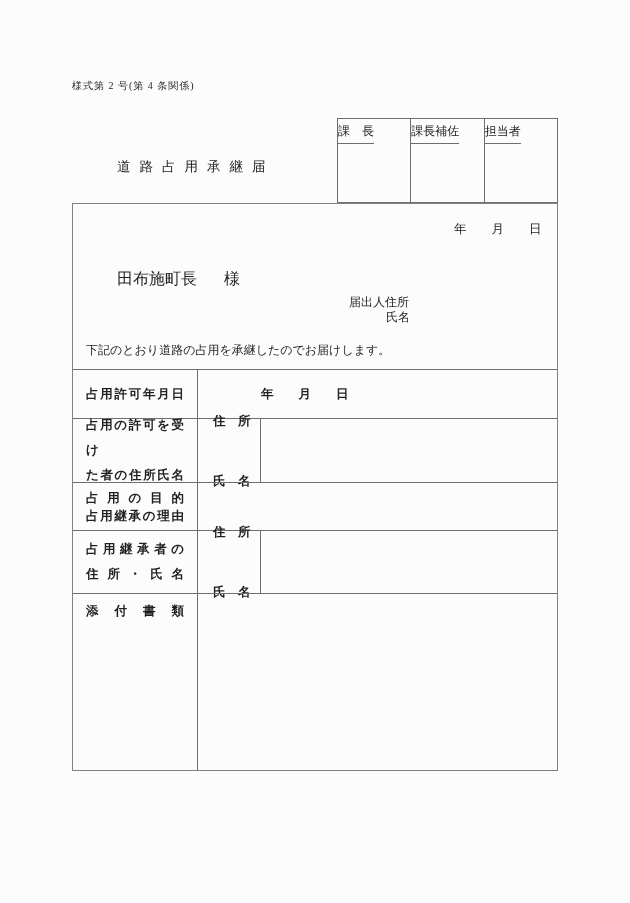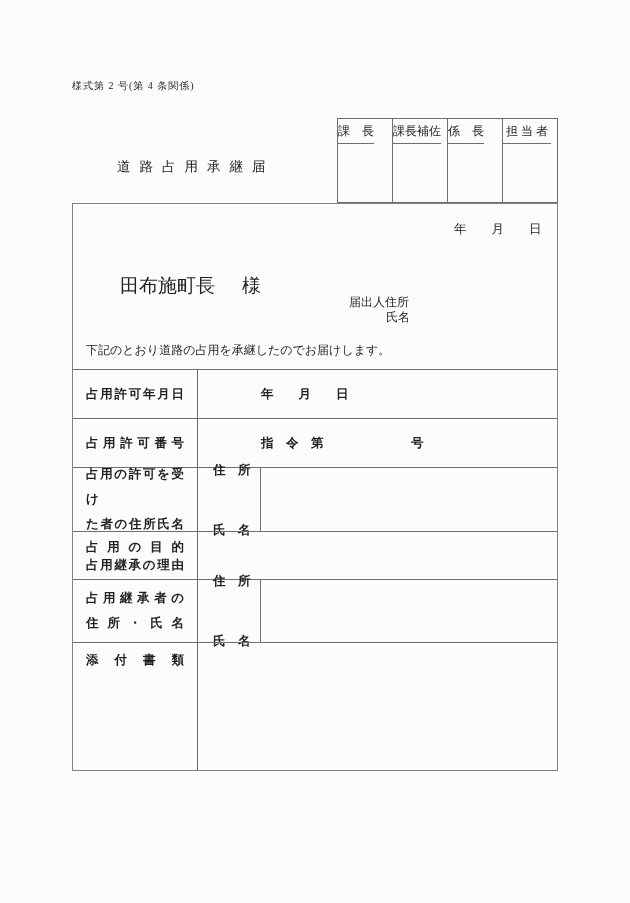--- a/index.html
+++ b/index.html
@@ -45,21 +45,21 @@
   }
 
   
   .main-box {
     left: 72px; top: 203px;
     width: 486px; height: 568px;
     border: 1px solid #818181;
     box-sizing: border-box;
   }
   .date-line { left: 381px; top: 17px; font-size: 12.5px; white-space: pre; }
-  .addressee-line { left: 28px; top: 47px; font-size: 19px; white-space: pre; }
+  .addressee-line { left: 28px; top: 47px; font-size: 16px; white-space: pre; }
   .honorific { margin-left: 27px; }
   .applicant-address { left: 276px; top: 90px; font-size: 12px; }
   .applicant-name { left: 313px; top: 105px; font-size: 12px; }
   .intro-body { left: 13px; top: 138px; font-size: 12px; white-space: pre; }
 
   
   .form-table {
     position: absolute;
     left: 0; right: 0; top: 165px; bottom: 0;
     display: flex; flex-direction: column; font-weight: bold;
@@ -109,24 +109,20 @@
 <div class="abs approval-table">
   <div class="appr-col">
     <div class="appr-header">課　長</div>
     <div class="appr-cell"></div>
   </div>
   <div class="appr-col">
     <div class="appr-header">課長補佐</div>
     <div class="appr-cell"></div>
   </div>
   <div class="appr-col">
-    <div class="appr-header">係　長</div>
-    <div class="appr-cell"></div>
-  </div>
-  <div class="appr-col">
     <div class="appr-header">担当者</div>
     <div class="appr-cell"></div>
   </div>
 </div>
 
 <div class="abs doc-title">道路占用承継届</div>
 
 <div class="abs main-box">
 
   <div class="abs date-line">年　　月　　日</div>
@@ -142,26 +138,20 @@
 
   <div class="form-table">
 
     <div class="f-row" style="height:49px">
       <div class="cell label-cell">
         <div class="jline">占用許可年月日</div>
       </div>
       <div class="cell value-cell indent">年　　月　　日</div>
     </div>
 
-    <div class="f-row" style="height:49px">
-      <div class="cell label-cell">
-        <div class="jline">占用許可番号</div>
-      </div>
-      <div class="cell value-cell indent">指　令　第　　　　　　　号</div>
-    </div>
 
     <div class="f-row" style="height:64px">
       <div class="cell label-cell lh25">
         <div class="jline">占用の許可を受け</div>
         <div class="jline">た者の住所氏名</div>
       </div>
       <div class="cell sub-cell">
         <div>住　所</div>
         <div>氏　名</div>
       </div>

